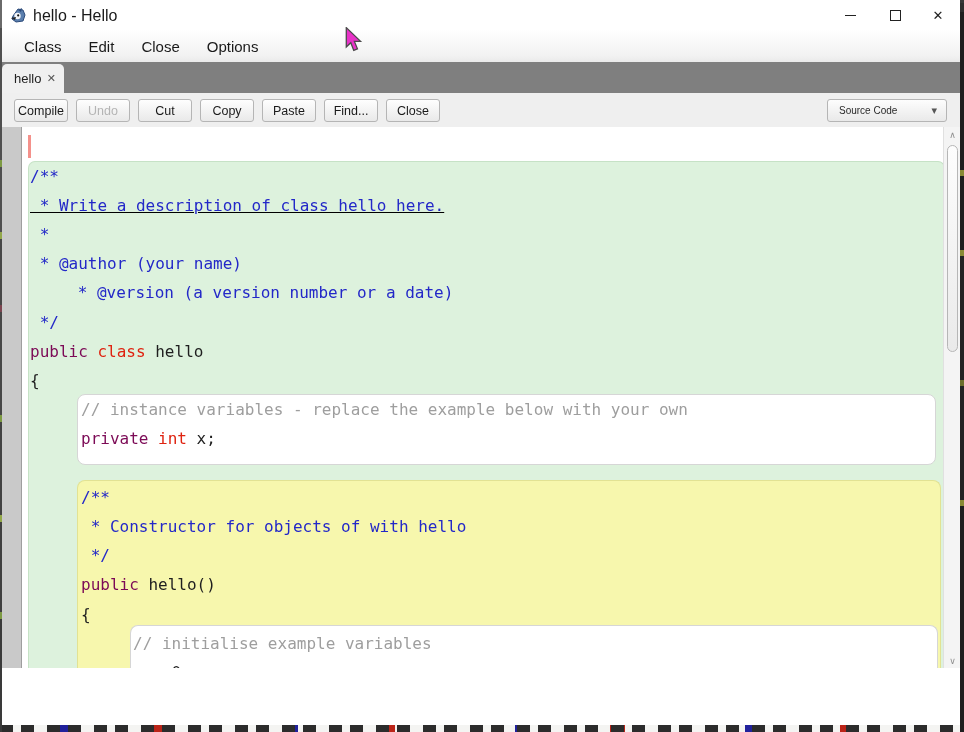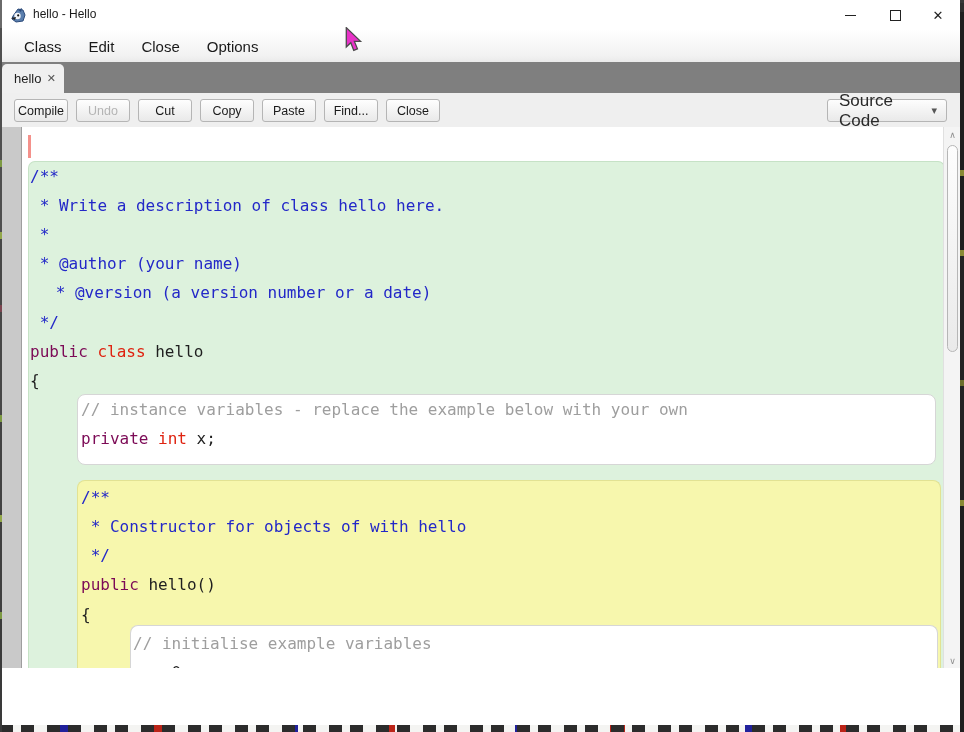--- a/index.html
+++ b/index.html
@@ -22,21 +22,21 @@
   .edge-bottom { position:absolute; left:0; top:725px; width:964px; height:7px; z-index:5; background:#f4f4f2;
     background-image:
       repeating-linear-gradient(90deg,#2c2c2c 0 13px,transparent 13px 21px,#2c2c2c 21px 34px,transparent 34px 47px),
       repeating-linear-gradient(90deg,transparent 0 55px,#21219c 55px 68px,transparent 68px 150px,#bb2418 150px 165px,transparent 165px 230px); }
 
   
   #win { position:absolute; left:2px; top:0; width:958px; height:725px; background:#fff; z-index:10; }
 
   .titlebar { position:absolute; left:0; top:0; width:958px; height:30px; background:#fff; }
   .app-icon { position:absolute; left:8px; top:7px; width:17px; height:17px; }
-  .title-text { position:absolute; left:31px; top:7px; font-size:12px; color:#1a1a1a; }
+  .title-text { position:absolute; left:31px; top:7px; font-size:16px; color:#1a1a1a; }
   .win-btn { position:absolute; top:0; width:32px; height:30px; display:flex; align-items:center; justify-content:center; }
   .win-btn.min   { left:832px; }
   .win-btn.max   { left:877px; }
   .win-btn.close { left:920px; }
   .glyph-min { width:11px; height:0; border-top:1.4px solid #222; }
   .glyph-max { width:11px; height:11px; border:1.3px solid #222; }
   .glyph-close { font-size:13px; color:#222; line-height:1; }
 
   .menubar { position:absolute; left:0; top:30px; width:958px; height:32px;
              background:linear-gradient(180deg,#ffffff 0%,#f2f2f2 80%,#eaeaea 100%);
@@ -51,21 +51,21 @@
 
   .toolbar { position:absolute; left:0; top:93px; width:958px; height:46px; background:#efefef;
              border-bottom:1px solid #c3c3c3; }
   .tb-btn { position:absolute; top:6px; width:54px; height:23px; font-size:12.5px; color:#1a1a1a;
             background:linear-gradient(180deg,#fefefe,#e9e9e9); border:1px solid #b5b5b5; border-radius:3px;
             display:flex; align-items:center; justify-content:center; }
   .tb-btn.disabled { color:#b4b4b4; }
   .tb-select { position:absolute; top:6px; right:13px; width:120px; height:23px;
                background:linear-gradient(180deg,#fdfdfd,#e9e9e9); border:1px solid #b5b5b5; border-radius:3px;
                display:flex; align-items:center; padding:0 9px 0 11px; }
-  .tb-select .val { font-size:17px; color:#2a2a2a; flex:1; }
+  .tb-select .val { font-size:10px; color:#2a2a2a; flex:1; }
   .tb-select .arrow { font-size:11px; color:#555; }
 
   
   .editor { position:absolute; left:0; top:127px; width:958px; height:541px; background:#fff; overflow:hidden; }
   .gutter { position:absolute; left:0; top:0; width:20px; height:541px; background:#c9c9c9; border-right:1px solid #9e9e9e; }
   .caret { position:absolute; left:26px; top:8px; width:3px; height:23px; background:var(--caret); }
 
   .scope { position:absolute; }
   .scope-class  { left:26px;  top:34px;  width:917px; height:507px; background:var(--scope-class-bg);
                   border:1px solid #c6e2c6; border-radius:7px 7px 0 0; border-bottom:none; }
@@ -161,24 +161,24 @@
 
     <div class="editor">
       <div class="gutter"></div>
       <div class="scope scope-class"></div>
       <div class="scope scope-field"></div>
       <div class="scope scope-method"></div>
       <div class="scope scope-body"></div>
       <div class="caret"></div>
       <div>
           <div class="code-line" style="top: 34.5px; left: 28px;"><span class="seg-javadoc">/**</span></div>
-          <div class="code-line" style="top: 63.7px; left: 28px;"><span class="seg-javadoc"> * Write a description of class hello here.</span></div>
+          <div class="code-line" style="top: 63.7px; left: 28px; text-decoration: underline;"><span class="seg-javadoc"> * Write a description of class hello here.</span></div>
           <div class="code-line" style="top: 92.9px; left: 28px;"><span class="seg-javadoc"> *</span></div>
           <div class="code-line" style="top: 122.1px; left: 28px;"><span class="seg-javadoc"> * @author (your name)</span></div>
-          <div class="code-line" style="top: 151.3px; left: 44px;"><span class="seg-javadoc"> * @version (a version number or a date)</span></div>
+          <div class="code-line" style="top: 151.3px; left: 26px; padding-left: 40px;"><span class="seg-javadoc"> * @version (a version number or a date)</span></div>
           <div class="code-line" style="top: 180.5px; left: 28px;"><span class="seg-javadoc"> */</span></div>
           <div class="code-line" style="top: 209.7px; left: 28px;"><span class="seg-keyword-access">public </span><span class="seg-keyword-type">class </span><span class="seg-plain">hello</span></div>
           <div class="code-line" style="top: 238.9px; left: 28px;"><span class="seg-plain">{</span></div>
           <div class="code-line" style="top: 268.1px; left: 79px;"><span class="seg-comment">// instance variables - replace the example below with your own</span></div>
           <div class="code-line" style="top: 297.3px; left: 79px;"><span class="seg-keyword-access">private </span><span class="seg-keyword-type">int </span><span class="seg-plain">x;</span></div>
           <div class="code-line" style="top: 326.5px; left: 28px;"></div>
           <div class="code-line" style="top: 355.7px; left: 79px;"><span class="seg-javadoc">/**</span></div>
           <div class="code-line" style="top: 384.9px; left: 79px;"><span class="seg-javadoc"> * Constructor for objects of with hello</span></div>
           <div class="code-line" style="top: 414.1px; left: 79px;"><span class="seg-javadoc"> */</span></div>
           <div class="code-line" style="top: 443.3px; left: 79px;"><span class="seg-keyword-access">public </span><span class="seg-plain">hello()</span></div>

